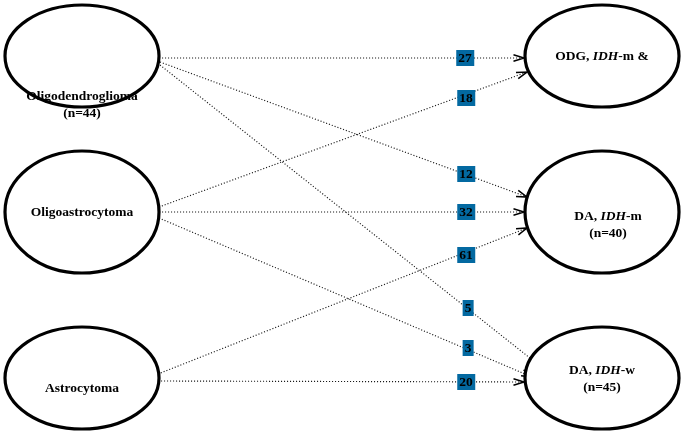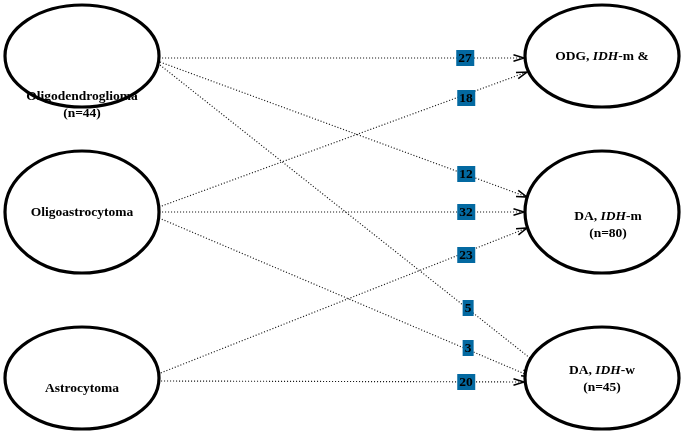--- a/index.html
+++ b/index.html
@@ -116,38 +116,38 @@
       </g>
   </svg>
 
   <div id="labels-layer">
       <div class="edge-label" style="left: 465px; top: 58px;">27</div>
       <div class="edge-label" style="left: 466px; top: 174px;">12</div>
       <div class="edge-label" style="left: 468px; top: 308px;">5</div>
       <div class="edge-label" style="left: 466px; top: 98px;">18</div>
       <div class="edge-label" style="left: 466px; top: 212px;">32</div>
       <div class="edge-label" style="left: 468px; top: 348px;">3</div>
-      <div class="edge-label" style="left: 466px; top: 255px;">23</div>
+      <div class="edge-label" style="left: 466px; top: 255px;">61</div>
       <div class="edge-label" style="left: 466px; top: 382px;">20</div>
       <div class="node-label" style="left: 82px; top: 56px; margin-top: 48px;">
         <div>Oligodendroglioma</div>
         <div>(n=44)</div>
       </div>
       <div class="node-label" style="left: 82px; top: 212px;">
         <div>Oligoastrocytoma</div>
       </div>
       <div class="node-label" style="left: 82px; top: 388px;">
         <div>Astrocytoma</div>
       </div>
       <div class="node-label" style="left: 602px; top: 56px;">
         <div>ODG, <span class="it">IDH</span>-m &amp;</div>
       </div>
       <div class="node-label" style="left: 602px; top: 224px; margin-left: 6px;">
         <div>DA, <span class="it">IDH</span>-m</div>
-        <div>(n=80)</div>
+        <div>(n=40)</div>
       </div>
       <div class="node-label" style="left: 602px; top: 378px;">
         <div>DA, <span class="it">IDH</span>-w</div>
         <div>(n=45)</div>
       </div>
     </div>
 
 </div>
 
 </body></html>

